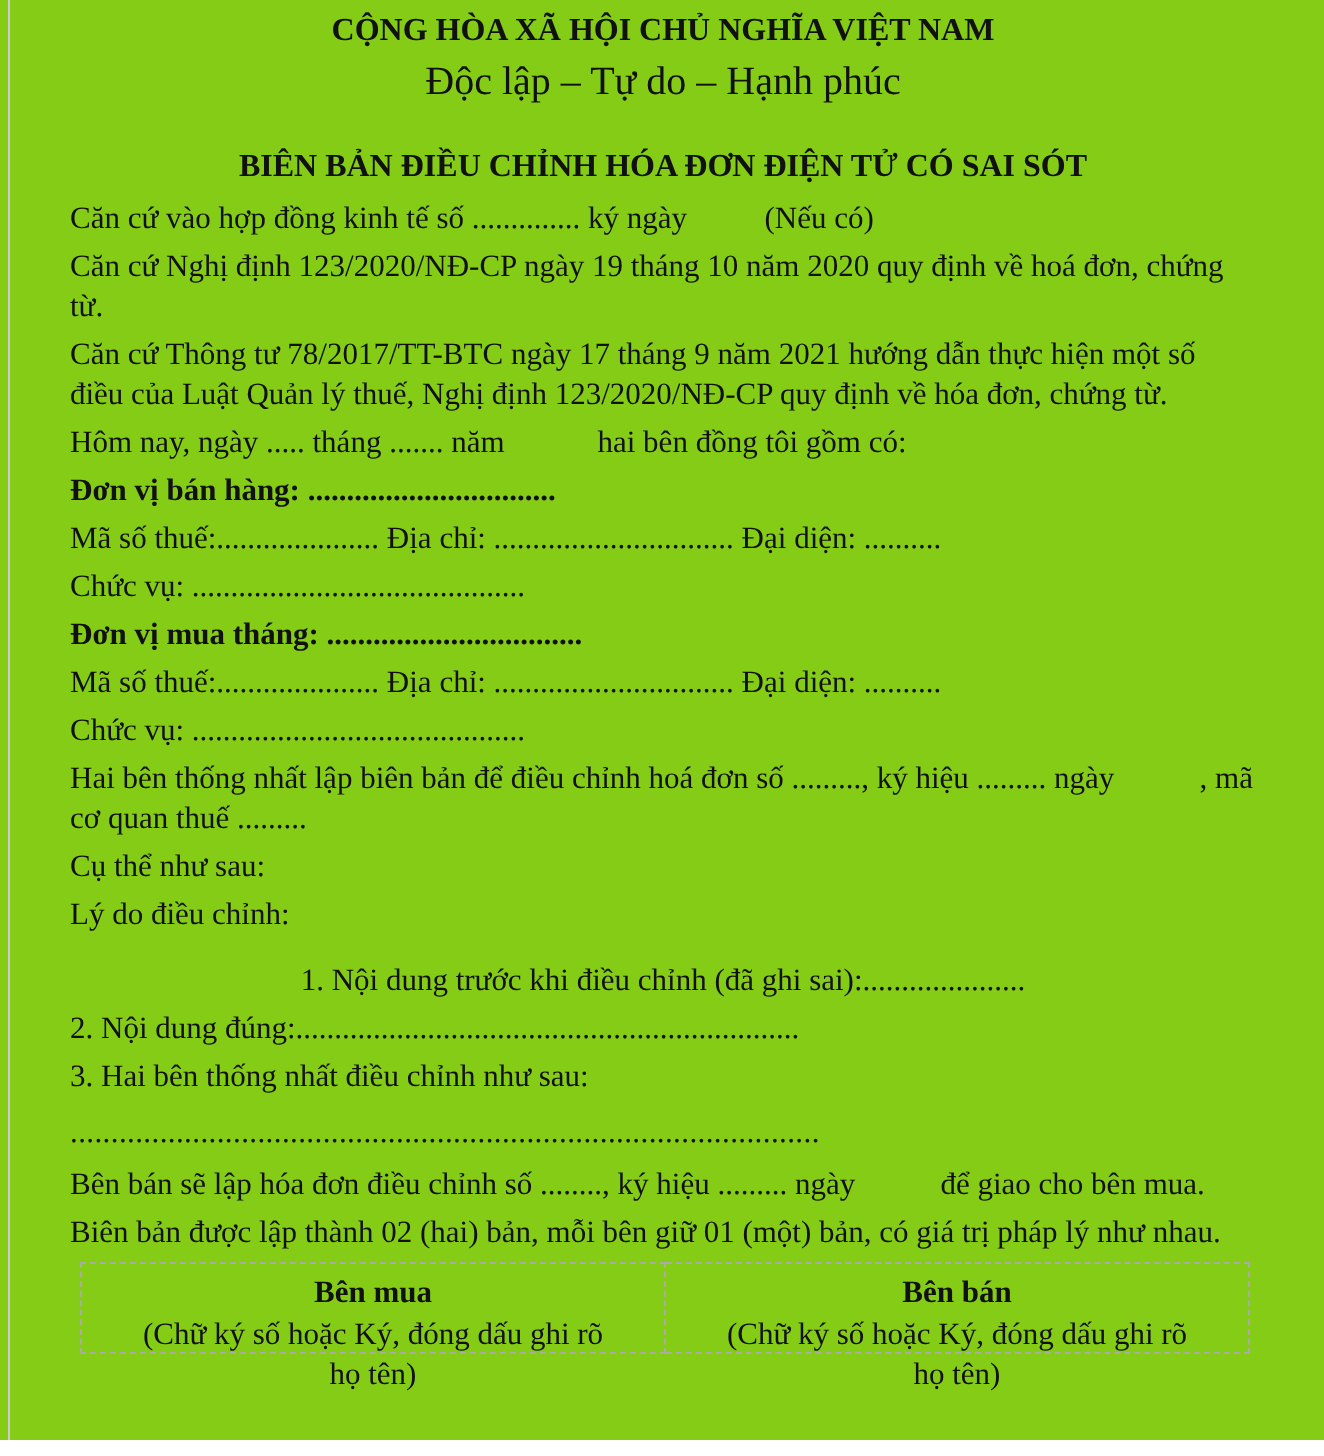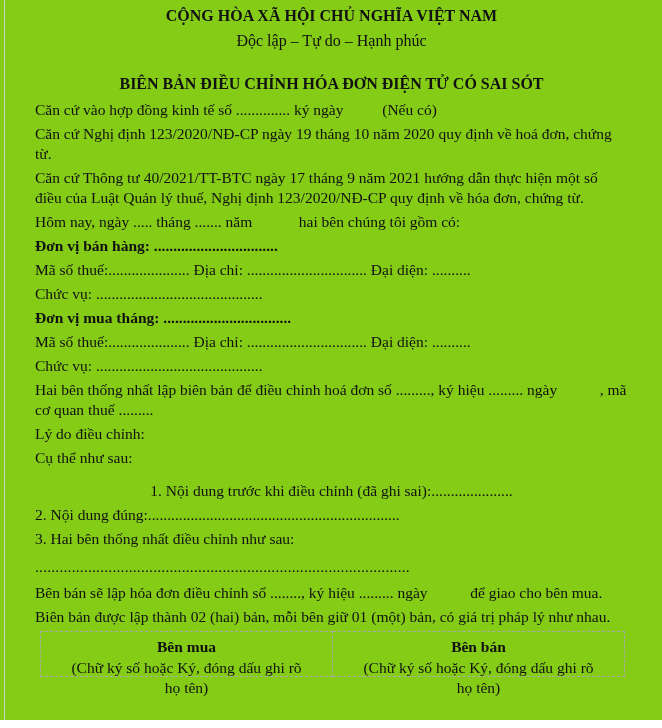--- a/index.html
+++ b/index.html
@@ -36,21 +36,21 @@
   }
   .center { text-align: center; }
   .bold { font-weight: bold; }
   .national-title {
     margin-top: 4px;
     margin-bottom: 5px;
     font-size: 16px;
   }
   .motto {
     margin-bottom: 23px;
-    font-size: 16px;
+    font-size: 20px;
   }
   .doc-title {
     margin-bottom: 6px;
     font-size: 16px;
     text-align: center;
   }
   .doc-number {
     margin-bottom: 7px;
   }
   .gap-before { margin-top: 13px; text-align: center; }
@@ -93,34 +93,34 @@
 <div class="page">
   <div class="left-rule"></div>
   <div class="content">
 
     <p class="center bold national-title">CỘNG HÒA XÃ HỘI CHỦ NGHĨA VIỆT NAM</p>
     <p class="center motto">Độc lập – Tự do – Hạnh phúc</p>
     <p class="center bold doc-title">BIÊN BẢN ĐIỀU CHỈNH HÓA ĐƠN ĐIỆN TỬ CÓ SAI SÓT</p>
 
     <p>Căn cứ vào hợp đồng kinh tế số .............. ký ngày          (Nếu có)</p>
     <p>Căn cứ Nghị định 123/2020/NĐ-CP ngày 19 tháng 10 năm 2020 quy định về hoá đơn, chứng từ.</p>
-    <p>Căn cứ Thông tư 40/2021/TT-BTC ngày 17 tháng 9 năm 2021 hướng dẫn thực hiện một số điều của Luật Quản lý thuế, Nghị định 123/2020/NĐ-CP quy định về hóa đơn, chứng từ.</p>
-    <p>Hôm nay, ngày ..... tháng ....... năm            hai bên chúng tôi gồm có:</p>
+    <p>Căn cứ Thông tư 78/2017/TT-BTC ngày 17 tháng 9 năm 2021 hướng dẫn thực hiện một số điều của Luật Quản lý thuế, Nghị định 123/2020/NĐ-CP quy định về hóa đơn, chứng từ.</p>
+    <p>Hôm nay, ngày ..... tháng ....... năm            hai bên đồng tôi gồm có:</p>
 
     <p class="bold">Đơn vị bán hàng: ................................</p>
     <p>Mã số thuế:..................... Địa chỉ: ............................... Đại diện: ..........</p>
     <p>Chức vụ: ...........................................</p>
 
     <p class="bold">Đơn vị mua tháng: .................................</p>
     <p>Mã số thuế:..................... Địa chỉ: ............................... Đại diện: ..........</p>
     <p>Chức vụ: ...........................................</p>
 
     <p>Hai bên thống nhất lập biên bản để điều chỉnh hoá đơn số ........., ký hiệu ......... ngày           , mã cơ quan thuế .........</p>
+    <p>Cụ thể như sau:</p>
     <p>Lý do điều chỉnh:</p>
-    <p>Cụ thể như sau:</p>
 
     <p class="gap-before">1. Nội dung trước khi điều chỉnh (đã ghi sai):.....................</p>
     <p>2. Nội dung đúng:.................................................................</p>
     <p>3. Hai bên thống nhất điều chỉnh như sau:</p>
 
     <p class="sep-line">............................................................................................</p>
 
     <p>Bên bán sẽ lập hóa đơn điều chỉnh số ........, ký hiệu ......... ngày           để giao cho bên mua.</p>
     <p>Biên bản được lập thành 02 (hai) bản, mỗi bên giữ 01 (một) bản, có giá trị pháp lý như nhau.</p>
 

